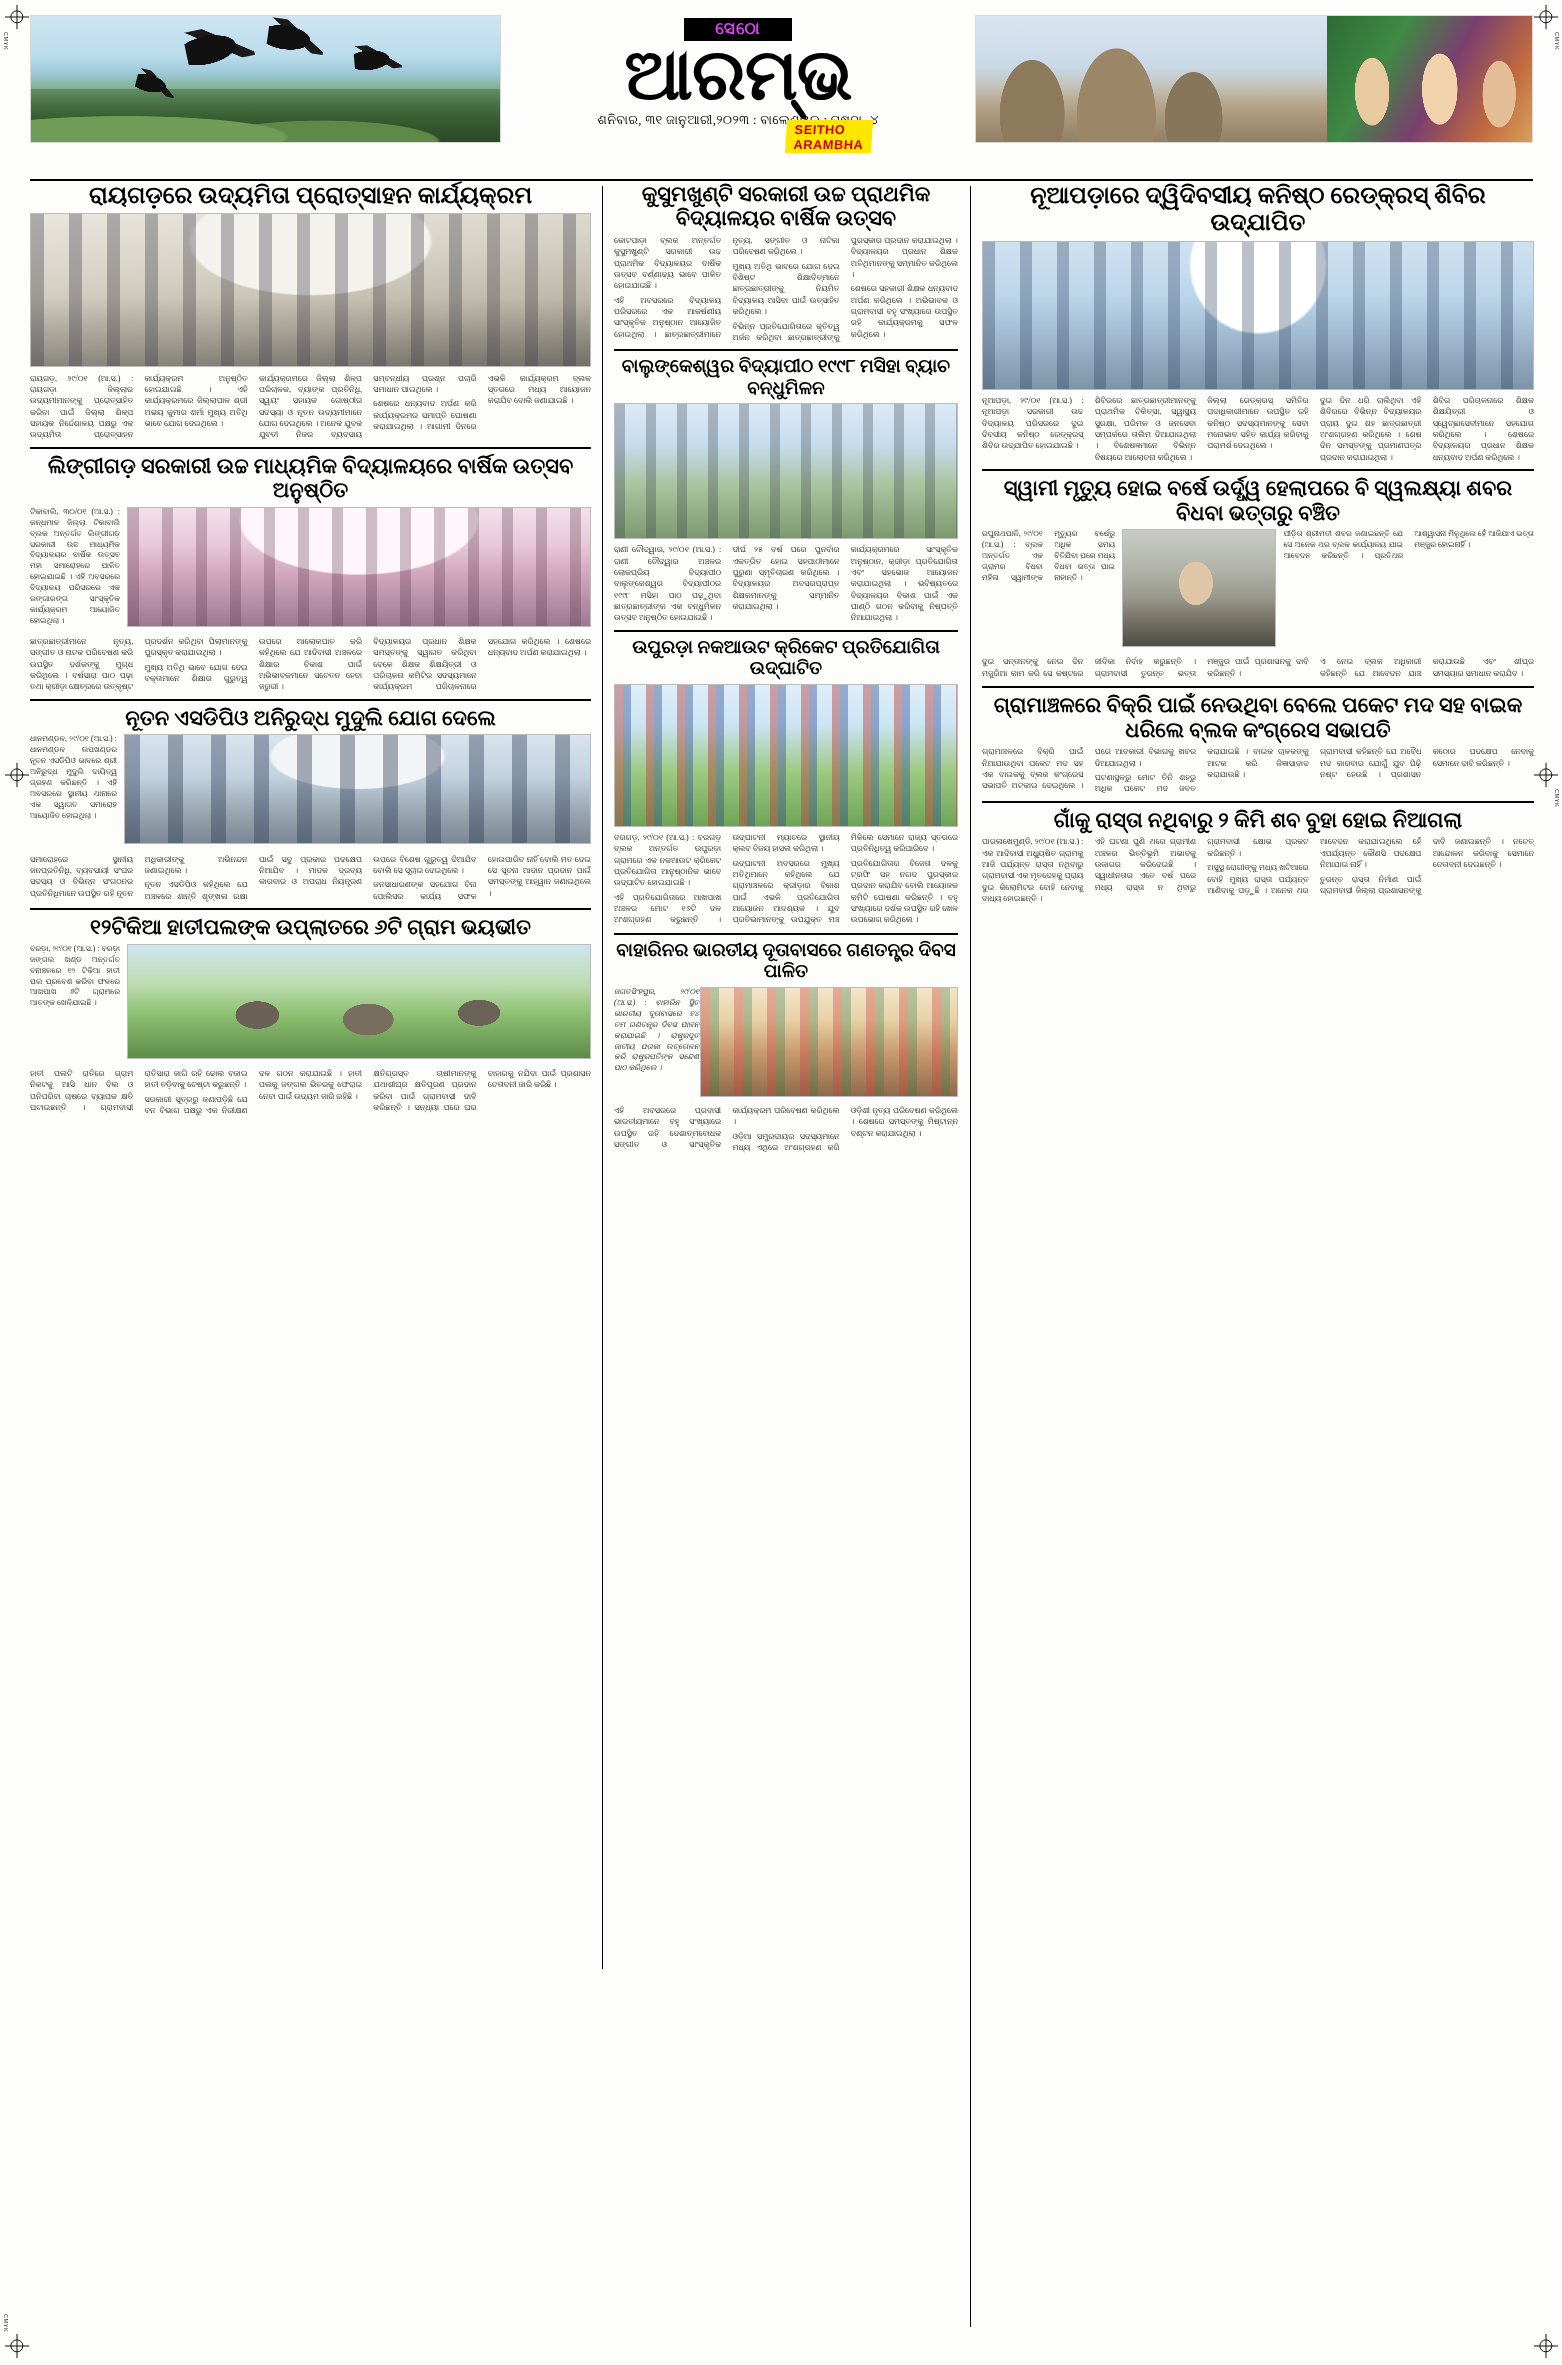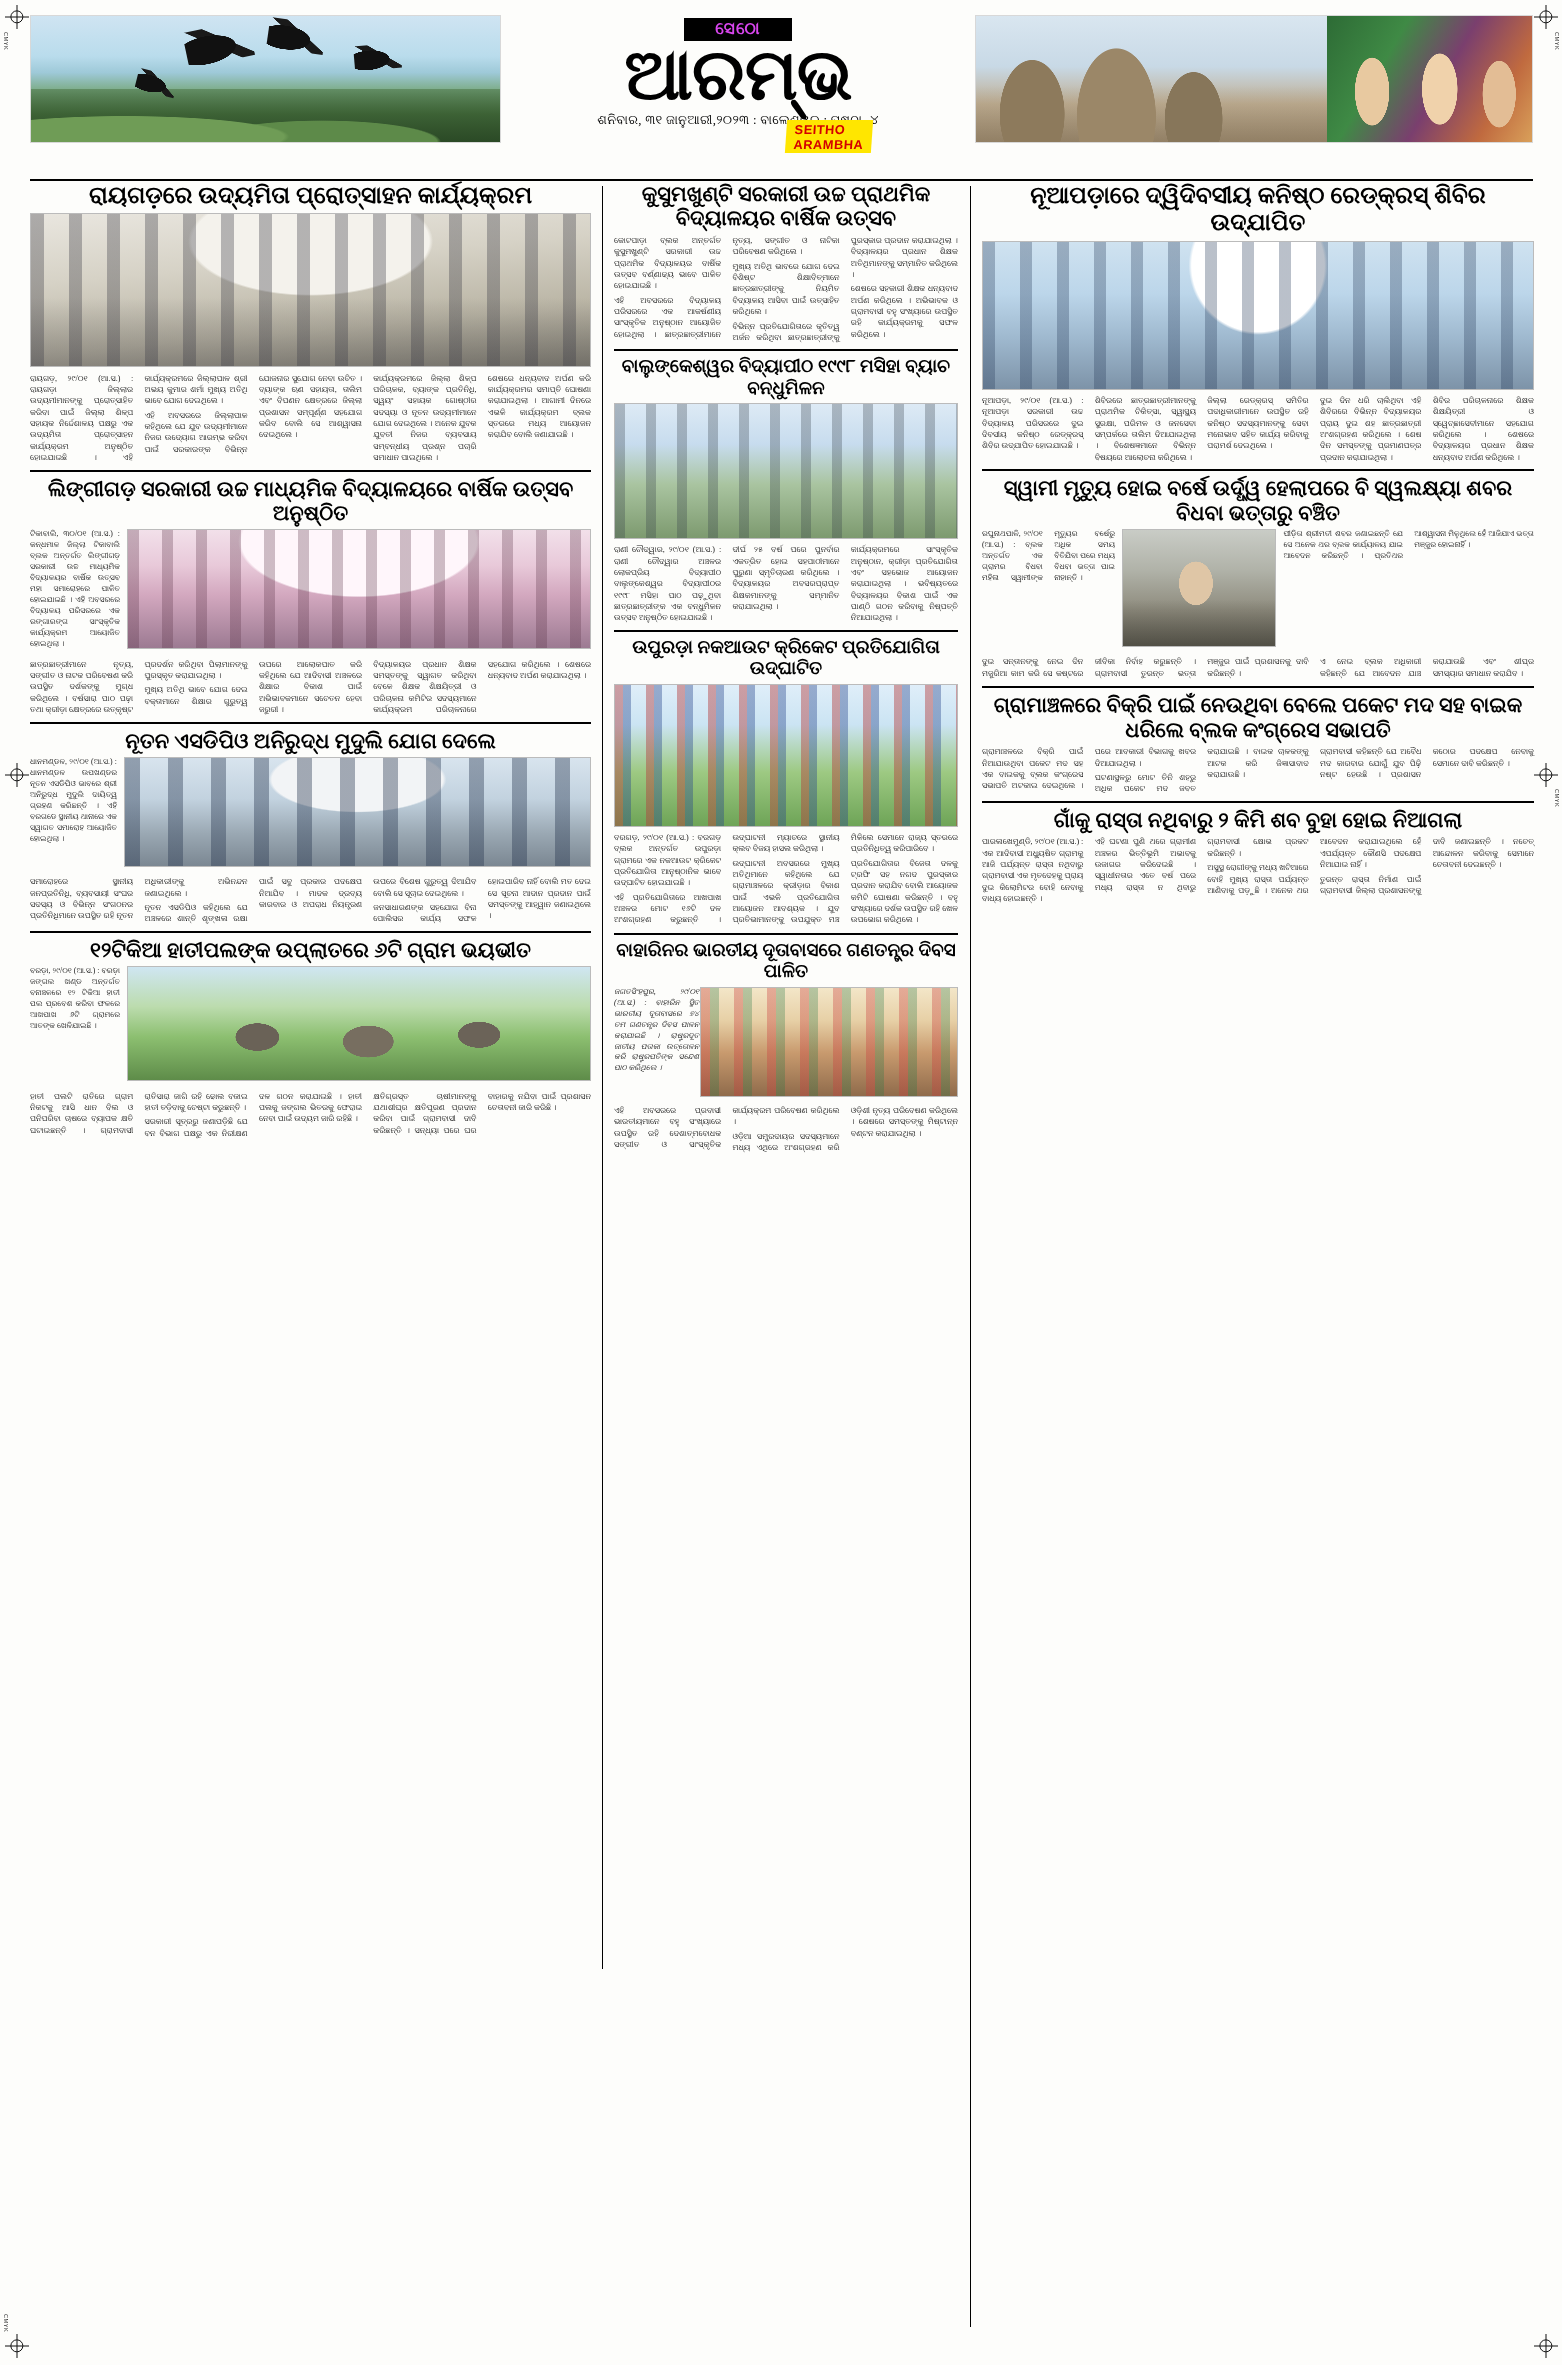--- a/index.html
+++ b/index.html
@@ -247,21 +247,20 @@
     <div class="colrule" style="left:940px; top:4.1px;  height:2141px;"></div>
 
     <div style="position:absolute; left:0; top:0; width:561px;">
 
       <div>
         <h2 class="headline h-xl">ରାୟଗଡ଼ରେ ଉଦ୍ୟମିତା ପ୍ରୋତ୍ସାହନ କାର୍ଯ୍ୟକ୍ରମ</h2>
         <div class="photo p-meeting" style="height:154px;"></div>
         <div class="body-cols c5">
           <p><span>ରାୟଗଡ଼, ୨୯/୦୧ (ଆ.ସ.) :</span>
              <span>ରାୟଗଡ଼ା ଜିଲ୍ଲାର ଉଦ୍ୟମୀମାନଙ୍କୁ ପ୍ରୋତ୍ସାହିତ କରିବା ପାଇଁ ଜିଲ୍ଲା ଶିଳ୍ପ ସହାୟକ ନିର୍ଦ୍ଦେଶାଳୟ ପକ୍ଷରୁ ଏକ ଉଦ୍ୟମିତା ପ୍ରୋତ୍ସାହନ କାର୍ଯ୍ୟକ୍ରମ ଅନୁଷ୍ଠିତ ହୋଇଯାଇଛି । ଏହି କାର୍ଯ୍ୟକ୍ରମରେ ଜିଲ୍ଲାପାଳ ଶ୍ରୀ ଅଭୟ କୁମାର ଶର୍ମା ମୁଖ୍ୟ ଅତିଥି ଭାବେ ଯୋଗ ଦେଇଥିଲେ ।</span></p>
-          <p>ଏହି ଅବସରରେ ଜିଲ୍ଲାପାଳ କହିଥିଲେ ଯେ ଯୁବ ଉଦ୍ୟମୀମାନେ ନିଜର ଉଦ୍ୟୋଗ ଆରମ୍ଭ କରିବା ପାଇଁ ସରକାରଙ୍କ ବିଭିନ୍ନ ଯୋଜନାର ସୁଯୋଗ ନେବା ଉଚିତ । ବ୍ୟାଙ୍କ ଋଣ ସହାୟତା, ତାଲିମ ଏବଂ ବିପଣନ କ୍ଷେତ୍ରରେ ଜିଲ୍ଲା ପ୍ରଶାସନ ସମ୍ପୂର୍ଣ୍ଣ ସହଯୋଗ କରିବ ବୋଲି ସେ ଆଶ୍ୱାସନା ଦେଇଥିଲେ ।</p>
           <p>କାର୍ଯ୍ୟକ୍ରମରେ ଜିଲ୍ଲା ଶିଳ୍ପ ପରିଚାଳକ, ବ୍ୟାଙ୍କ ପ୍ରତିନିଧି, ସ୍ୱୟଂ ସହାୟକ ଗୋଷ୍ଠୀର ସଦସ୍ୟା ଓ ନୂତନ ଉଦ୍ୟମୀମାନେ ଯୋଗ ଦେଇଥିଲେ । ଅନେକ ଯୁବକ ଯୁବତୀ ନିଜର ବ୍ୟବସାୟ ସମ୍ବନ୍ଧୀୟ ପ୍ରଶ୍ନ ପଚାରି ସମାଧାନ ପାଇଥିଲେ ।</p>
           <p>ଶେଷରେ ଧନ୍ୟବାଦ ଅର୍ପଣ କରି କାର୍ଯ୍ୟକ୍ରମର ସମାପ୍ତି ଘୋଷଣା କରାଯାଇଥିଲା । ଆଗାମୀ ଦିନରେ ଏଭଳି କାର୍ଯ୍ୟକ୍ରମ ବ୍ଲକ ସ୍ତରରେ ମଧ୍ୟ ଆୟୋଜନ କରାଯିବ ବୋଲି ଜଣାଯାଇଛି ।</p>
         </div>
       </div>
 
       <hr class="hr-thick">
 
       <div>
         <h2 class="headline h-lg">ଲିଙ୍ଗୀଗଡ଼ ସରକାରୀ ଉଚ୍ଚ ମାଧ୍ୟମିକ ବିଦ୍ୟାଳୟରେ ବାର୍ଷିକ ଉତ୍ସବ ଅନୁଷ୍ଠିତ</h2>
         <div style="display:flex; gap:7.2px; align-items:flex-start;">
@@ -281,21 +280,21 @@
       </div>
 
       <hr class="hr-thick">
 
       <div>
         <h2 class="headline h-lg">ନୂତନ ଏସଡିପିଓ ଅନିରୁଦ୍ଧ ମୁଦୁଲି ଯୋଗ ଦେଲେ</h2>
         <div style="display:flex; gap:7.2px; align-items:flex-start;">
           <div style="flex:0 0 87px;">
             <div class="body-cols" style="column-count:1; font-size:7.7px;">
               <p><span>ଧାନମଣ୍ଡଳ, ୨୯/୦୧ (ଆ.ସ.) :</span>
-                 <span>ଧାନମଣ୍ଡଳ ଉପଖଣ୍ଡର ନୂତନ ଏସଡିପିଓ ଭାବରେ ଶ୍ରୀ ଅନିରୁଦ୍ଧ ମୁଦୁଲି ଦାୟିତ୍ୱ ଗ୍ରହଣ କରିଛନ୍ତି । ଏହି ବରଗଡେ ସ୍ଥାନୀୟ ଥାନାରେ ଏକ ସ୍ୱାଗତ ସମାରୋହ ଆୟୋଜିତ ହୋଇଥିଲା ।</span></p>
+                 <span>ଧାନମଣ୍ଡଳ ଉପଖଣ୍ଡର ନୂତନ ଏସଡିପିଓ ଭାବରେ ଶ୍ରୀ ଅନିରୁଦ୍ଧ ମୁଦୁଲି ଦାୟିତ୍ୱ ଗ୍ରହଣ କରିଛନ୍ତି । ଏହି ଅବସରରେ ସ୍ଥାନୀୟ ଥାନାରେ ଏକ ସ୍ୱାଗତ ସମାରୋହ ଆୟୋଜିତ ହୋଇଥିଲା ।</span></p>
             </div>
           </div>
           <div class="photo p-police" style="flex:1; height:110px;"></div>
         </div>
         <div class="body-cols c5" style="margin-top:4.1px;">
           <p>ସମାରୋହରେ ସ୍ଥାନୀୟ ଜନପ୍ରତିନିଧି, ବ୍ୟବସାୟୀ ସଂଘର ସଦସ୍ୟ ଓ ବିଭିନ୍ନ ସଂଗଠନର ପ୍ରତିନିଧିମାନେ ଉପସ୍ଥିତ ରହି ନୂତନ ଅଧିକାରୀଙ୍କୁ ଅଭିନନ୍ଦନ ଜଣାଇଥିଲେ ।</p>
           <p>ନୂତନ ଏସଡିପିଓ କହିଥିଲେ ଯେ ଅଞ୍ଚଳରେ ଶାନ୍ତି ଶୃଙ୍ଖଳା ରକ୍ଷା ପାଇଁ ସବୁ ପ୍ରକାର ପଦକ୍ଷେପ ନିଆଯିବ । ମାଦକ ଦ୍ରବ୍ୟ କାରବାର ଓ ଅପରାଧ ନିୟନ୍ତ୍ରଣ ଉପରେ ବିଶେଷ ଗୁରୁତ୍ୱ ଦିଆଯିବ ବୋଲି ସେ ସୂଚାଇ ଦେଇଥିଲେ ।</p>
           <p>ଜନସାଧାରଣଙ୍କ ସହଯୋଗ ବିନା ପୋଲିସର କାର୍ଯ୍ୟ ସଫଳ ହୋଇପାରିବ ନାହିଁ ବୋଲି ମତ ଦେଇ ସେ ସୂଚନା ଆଦାନ ପ୍ରଦାନ ପାଇଁ ସମସ୍ତଙ୍କୁ ଆହ୍ୱାନ ଜଣାଇଥିଲେ ।</p>
         </div>
       </div>

